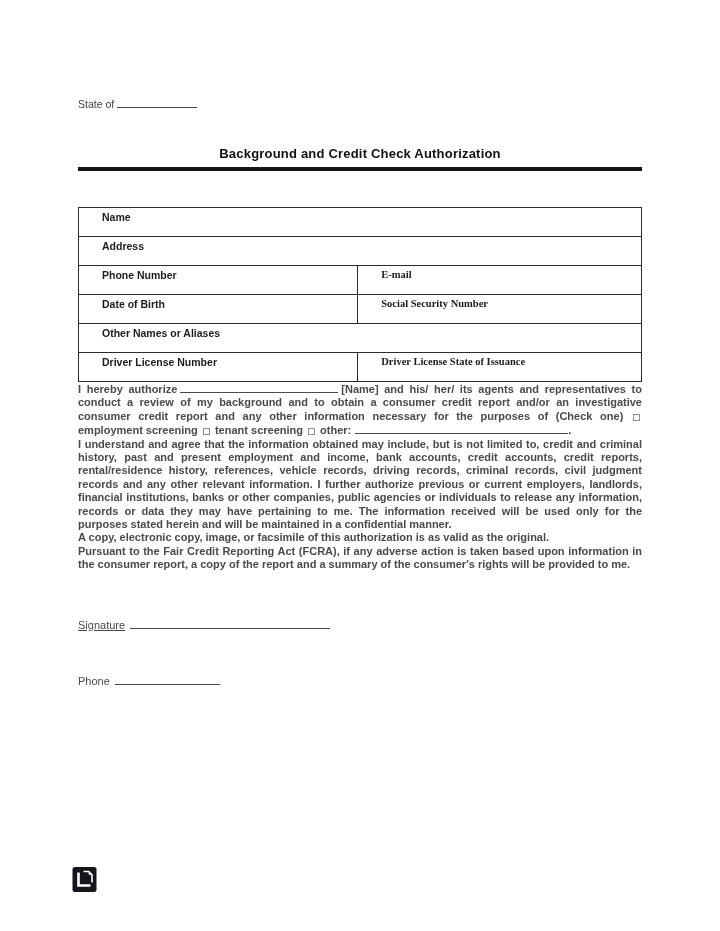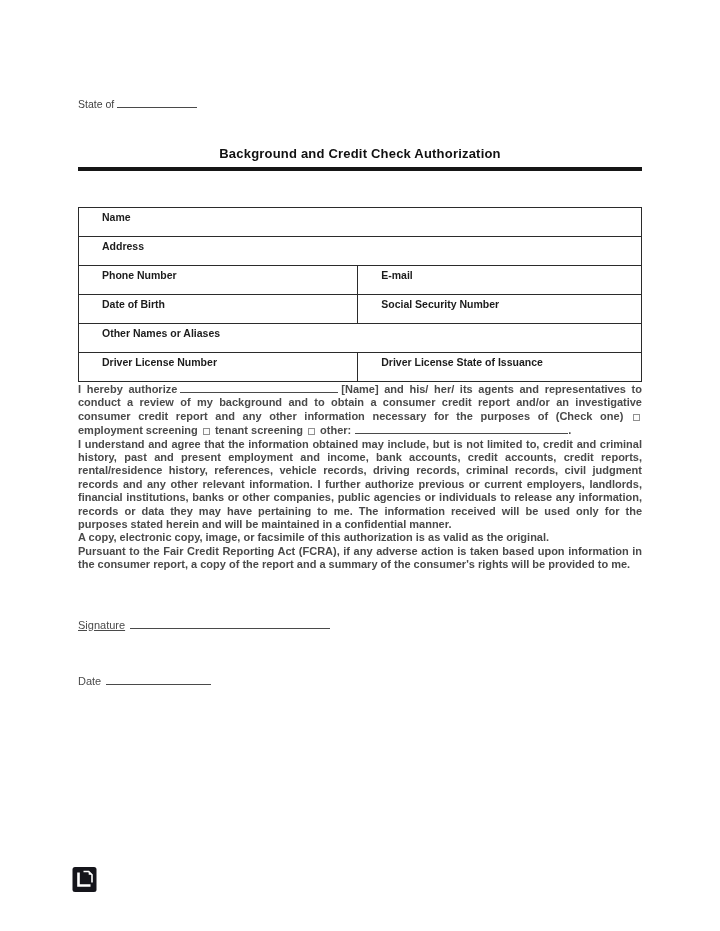--- a/index.html
+++ b/index.html
@@ -55,21 +55,21 @@
   table.form-table td {
     border: 1px solid #2b2b2b;
     height: 29px;
     vertical-align: top;
     padding: 3px 23px;
     font-size: 10.5px;
     font-weight: bold;
     color: #1c1c1c;
   }
   td.col-left  { width: 49.6%; }
-  td.col-right { width: 50.4%; }
+  td.col-right { width: 50.4%; font-family: Liberation Serif, serif; }
 
   
   p.body-text {
     margin: 0;
     font-size: 11px;
     line-height: 13.4px;
     text-align: justify;
     color: #4a4a4a;
     font-weight: bold;
   }
@@ -145,21 +145,21 @@
 
     <p class="body-text p4">A copy, electronic copy, image, or facsimile of this authorization is as valid as the original.</p>
 
     <p class="body-text p3">Pursuant to the Fair Credit Reporting Act (FCRA), if any adverse action is taken based upon information in the consumer report, a copy of the report and a summary of the consumer's rights will be provided to me.</p>
 
     <div class="sig-line">
       <span>Signature</span><span class="blank blank-sig"></span>
     </div>
 
     <div class="date-line">
-      <span>Date</span><span class="blank blank-date"></span>
+      <span>Phone</span><span class="blank blank-date"></span>
     </div>
 
   </div>
 
   <div class="logo">
     <svg width="25" height="27" viewBox="0 0 25 27" xmlns="http://www.w3.org/2000/svg">
       <rect x="0.5" y="1" width="24" height="25" rx="2.5" fill="#15151b"></rect>
       <path d="M6.5 6.5 v13 h12" stroke="#ffffff" stroke-width="2.6" fill="none"></path>
       <path d="M11.5 5.5 h5.2 l3.3 3.3 V16.5" stroke="#ffffff" stroke-width="1.6" fill="none"></path>
       <path d="M16.7 5.5 v3.3 h3.3 Z" fill="#ffffff"></path>

